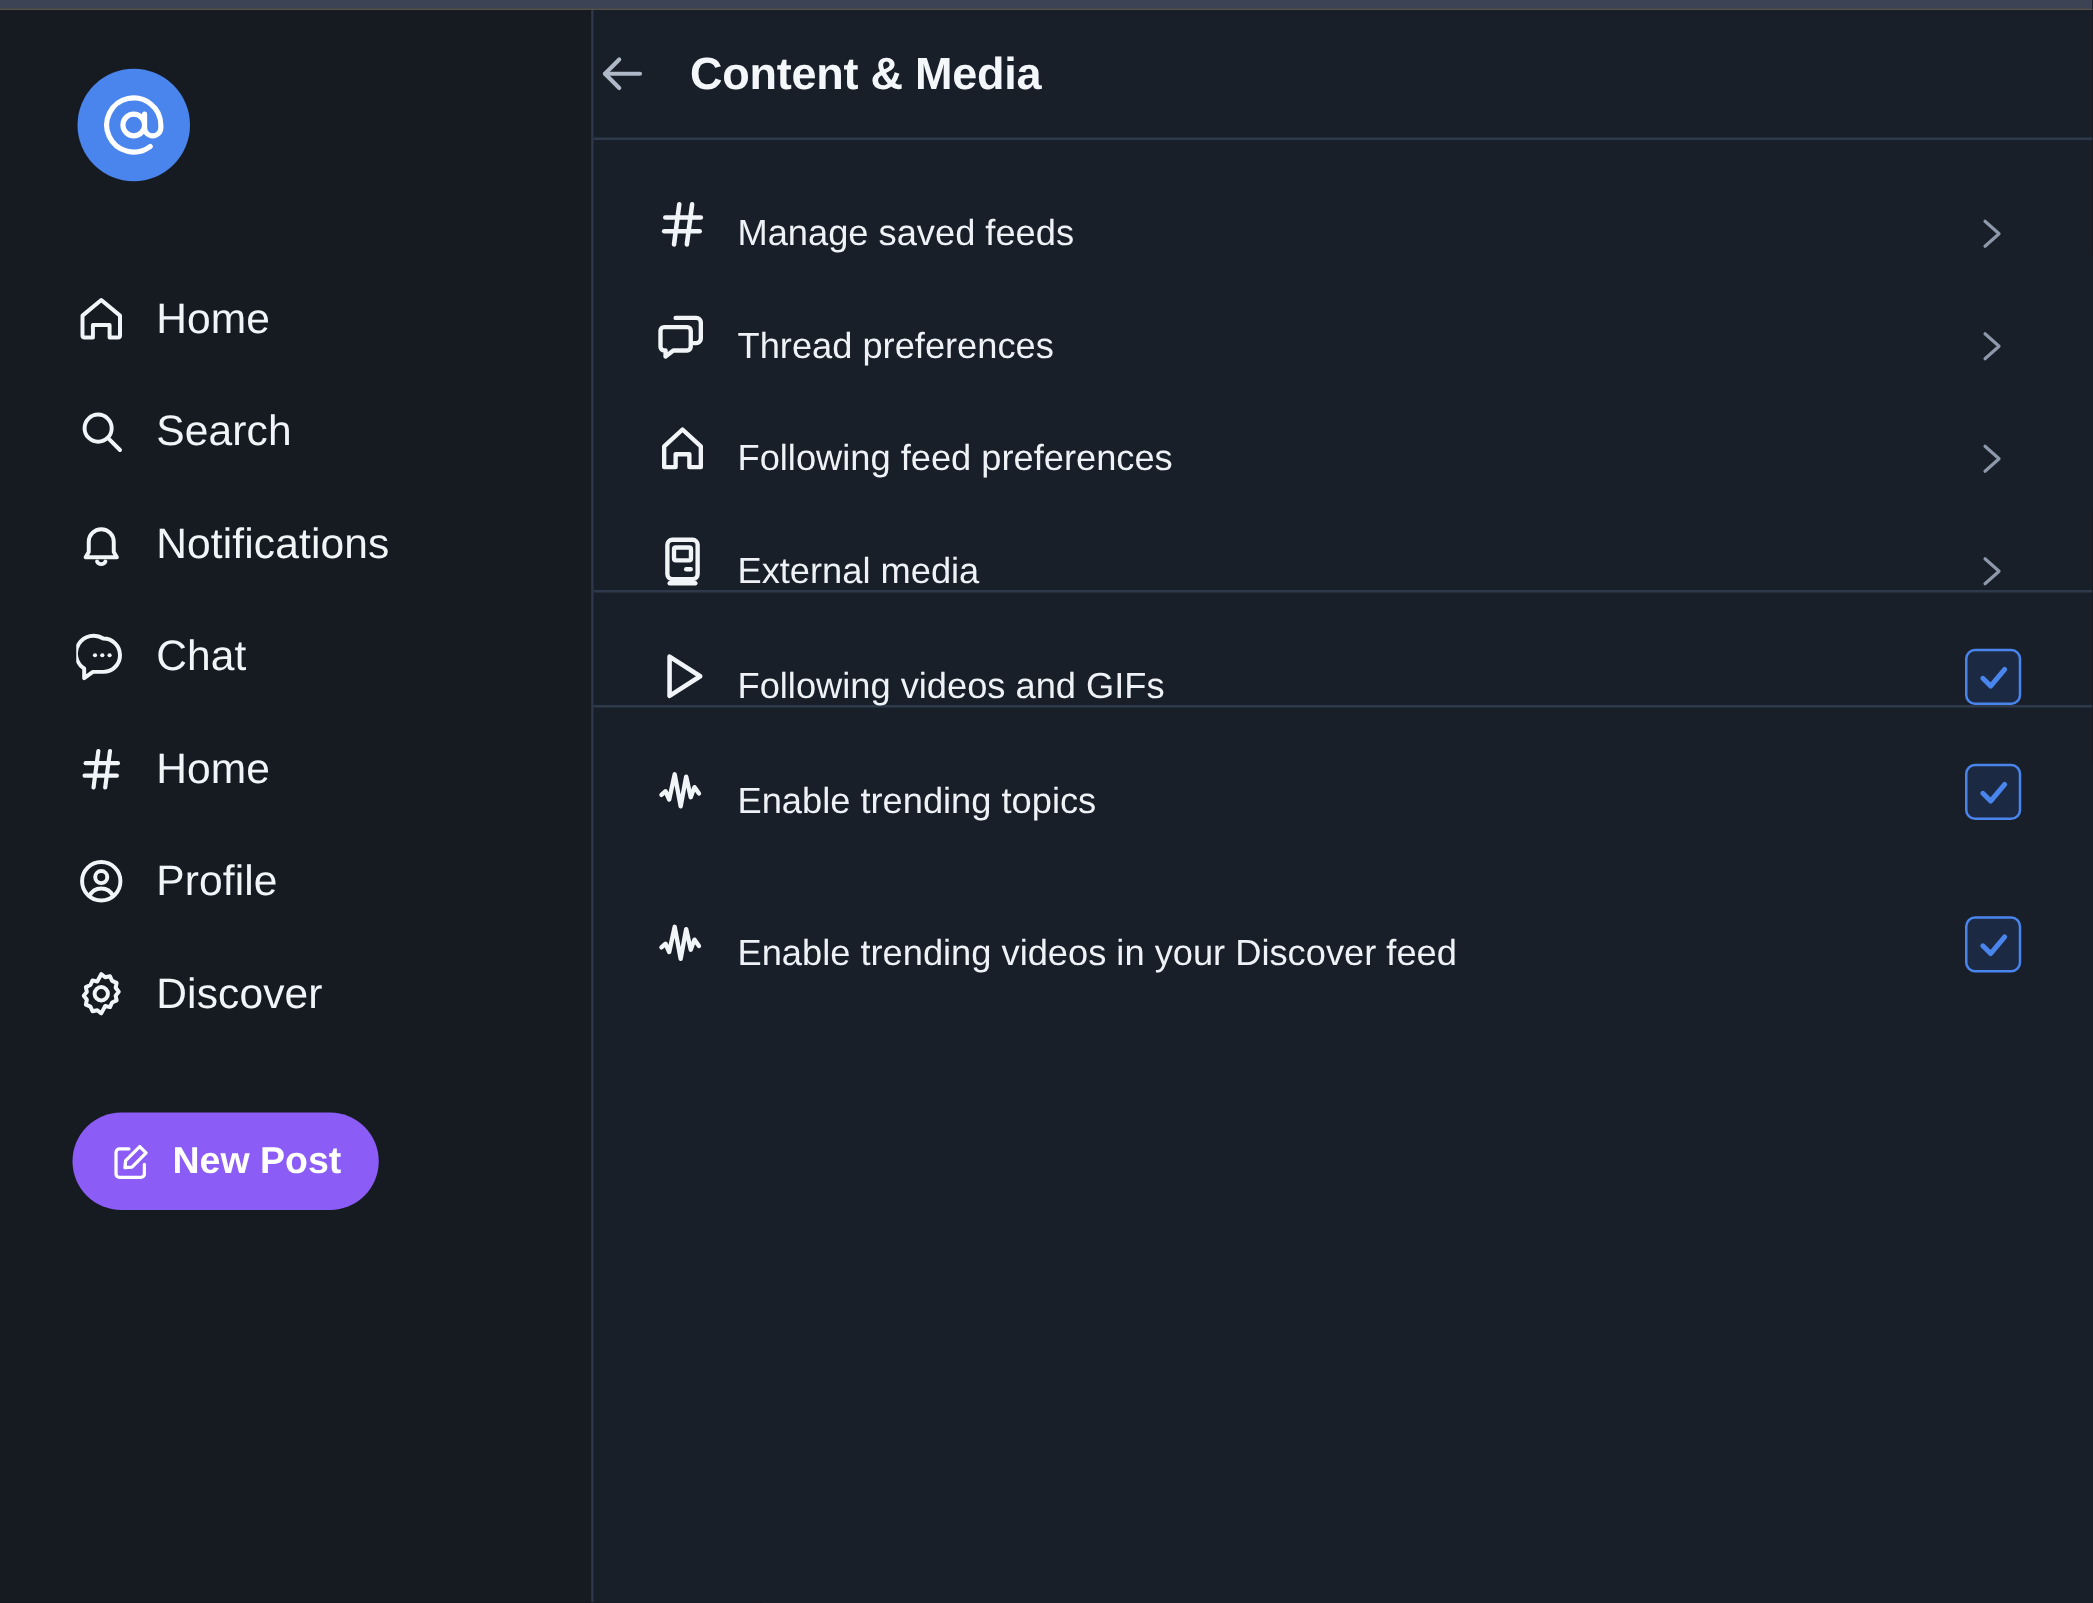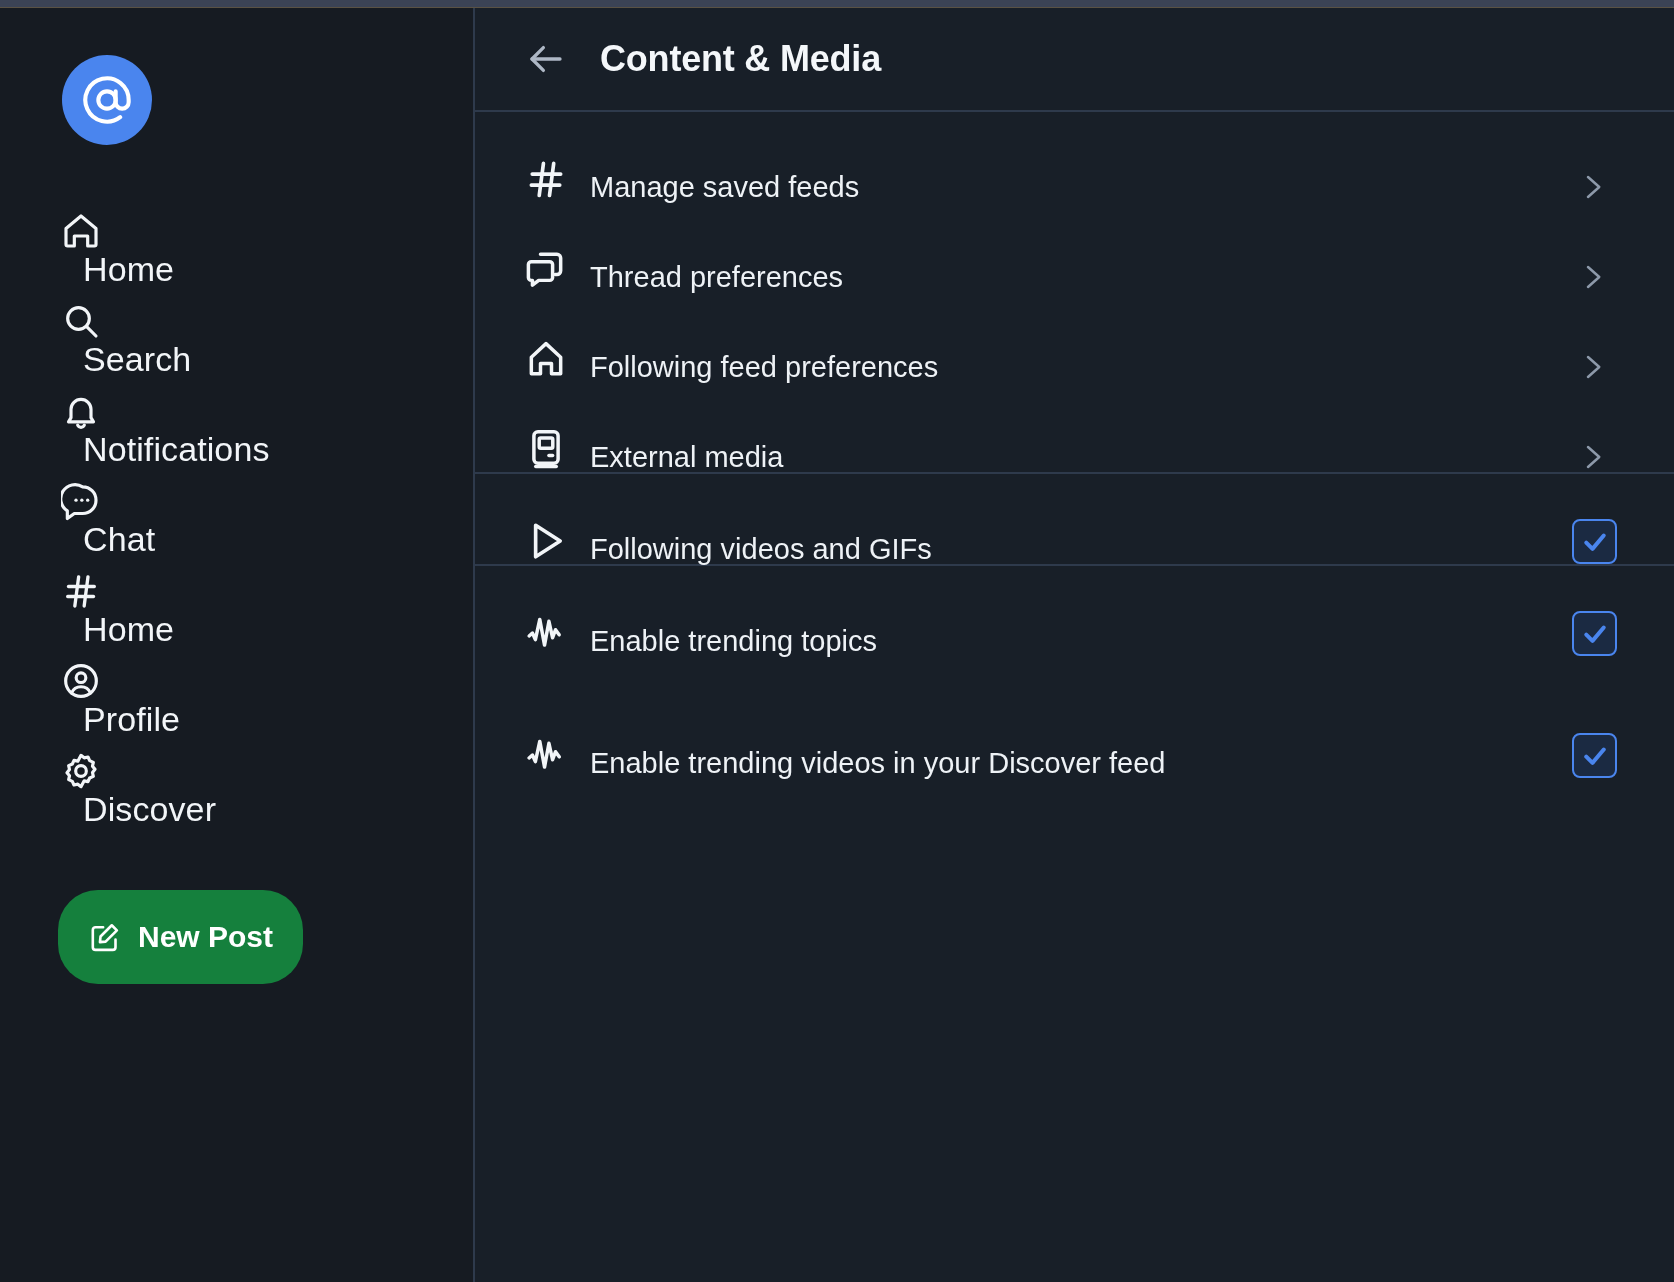--- a/index.html
+++ b/index.html
@@ -53,24 +53,24 @@
     justify-content: center;
     color: #ffffff;
   }
   .nav {
     margin-top: 65px;
     display: flex;
     flex-direction: column;
   }
   .nav-item {
     display: flex;
+    align-items: center;
     height: 90px;
     padding-left: 60px;
     cursor: pointer;
-    flex-direction: column;
   }
   .nav-icon {
     width: 42px;
     height: 42px;
     flex: 0 0 42px;
     display: flex;
     align-items: center;
     justify-content: center;
     color: #f2f5f8;
   }
@@ -80,23 +80,23 @@
     color: #f2f5f8;
     letter-spacing: 0.1px;
     line-height: 1;
   }
   .new-post-wrap {
     margin-top: 50px;
     padding-left: 58px;
   }
   .new-post-btn {
     width: 245px;
-    height: 94px;
+    height: 78px;
     border-radius: 40px;
-    background: #15803d;
+    background: #8b5cf6;
     border: none;
     display: flex;
     align-items: center;
     justify-content: center;
     gap: 17px;
     cursor: pointer;
     color: #fff;
     text-align: right;
   }
   .new-post-label {
@@ -112,21 +112,20 @@
     background: #181f28;
     display: flex;
     flex-direction: column;
     min-width: 0;
   }
   .header {
     height: 104px;
     flex: 0 0 104px;
     display: flex;
     align-items: center;
-    padding-left: 48px;
     border-bottom: 2px solid #2e3a4c;
   }
   .back-btn {
     width: 46px;
     height: 46px;
     display: flex;
     align-items: center;
     justify-content: center;
     color: #aeb8c6;
     cursor: pointer;

